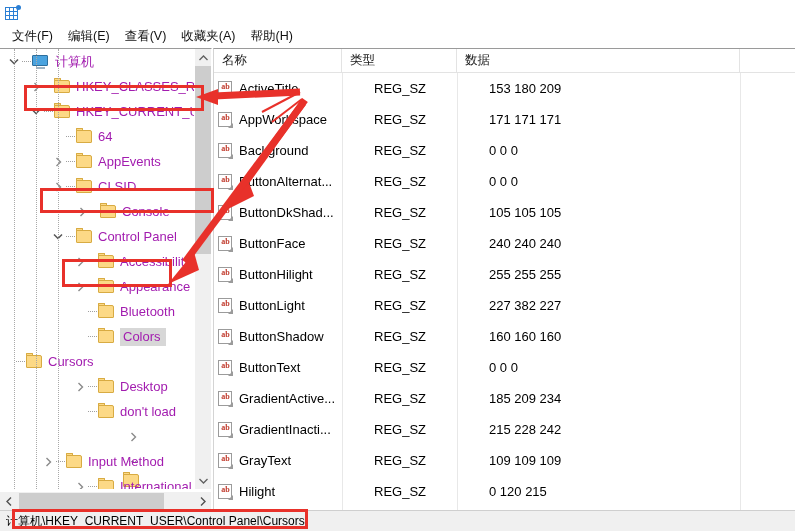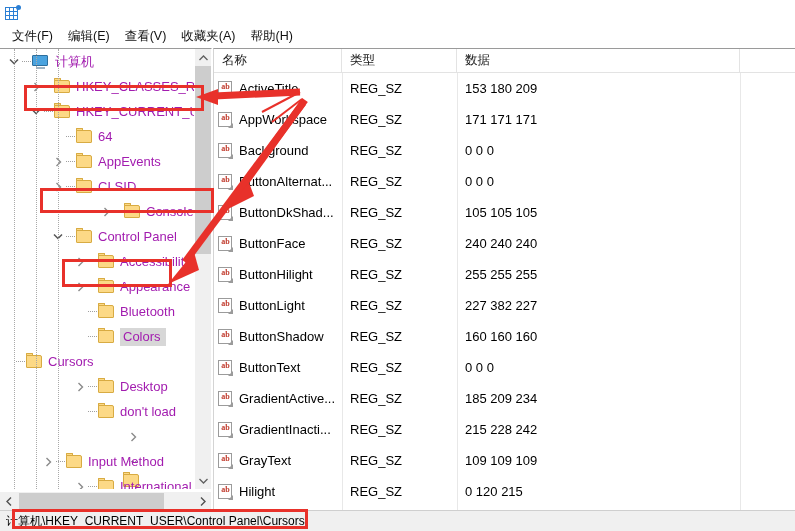--- a/index.html
+++ b/index.html
@@ -252,21 +252,21 @@
     white-space: nowrap;
     cursor: default;
   }
   .cell {
     height: 31px;
     display: flex; align-items: center;
     padding-left: 8px;
     overflow: hidden;
   }
   .cell.name { width: 128px; padding-left: 4px; }
-  .cell.type { width: 115px; }
+  .cell.type { width: 115px; margin-left: 24px; }
   .cell.data { width: 283px; }
   .ab-icon {
     width: 15px; height: 16px;
     flex: none; margin-right: 6px;
     position: relative;
   }
   .ab-icon .pg {
     position: absolute; left: 0; top: 0;
     width: 14px; height: 15px;
     background: #ffffff;
@@ -420,21 +420,21 @@
                 <path d="M1.5 1 L5.5 5 L1.5 9" fill="none" stroke="#8a8a8a" stroke-width="1.4"></path>
               </svg>
             </span>
             <span class="dots"></span>
             <span class="folder">
               <span class="tab"></span>
               <span class="back"></span>
             </span>
             <span class="tree-label">CLSID</span>
           </div>
-          <div class="tree-row" style="padding-left: 50px; margin-left: 48px;">
+          <div class="tree-row" style="padding-left: 74px;">
             <span class="chev">
               <svg width="7" height="10" viewBox="0 0 7 10">
                 <path d="M1.5 1 L5.5 5 L1.5 9" fill="none" stroke="#8a8a8a" stroke-width="1.4"></path>
               </svg>
             </span>
             <span class="dots"></span>
             <span class="folder">
               <span class="tab"></span>
               <span class="back"></span>
             </span>

